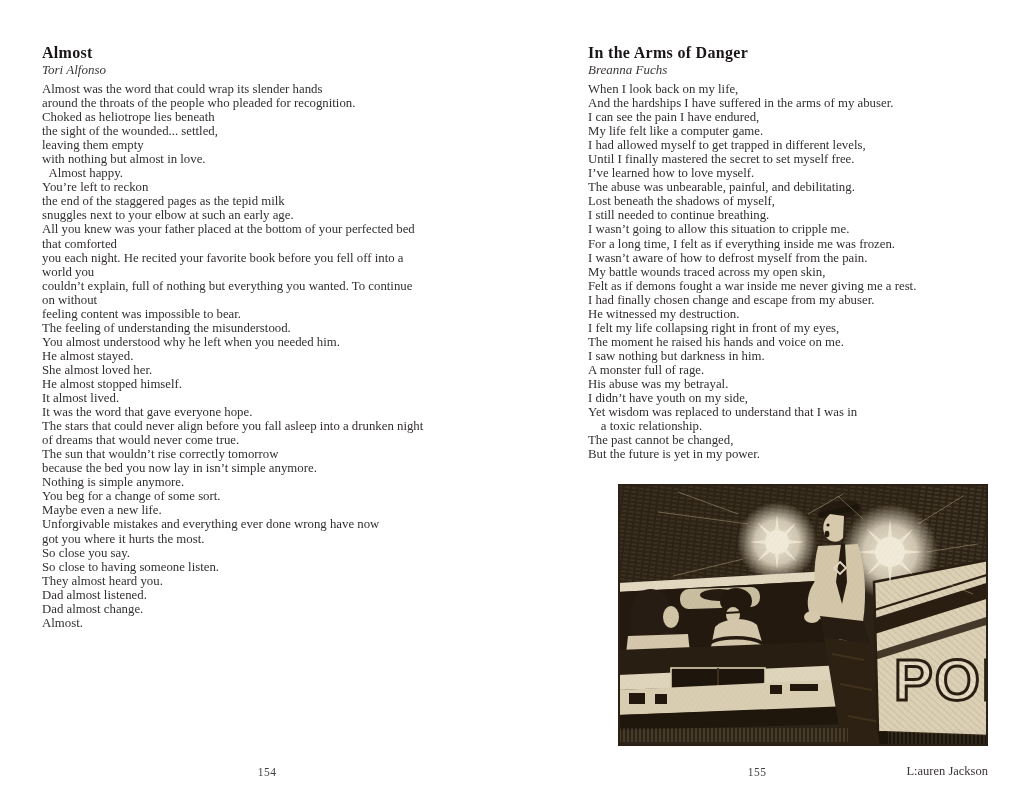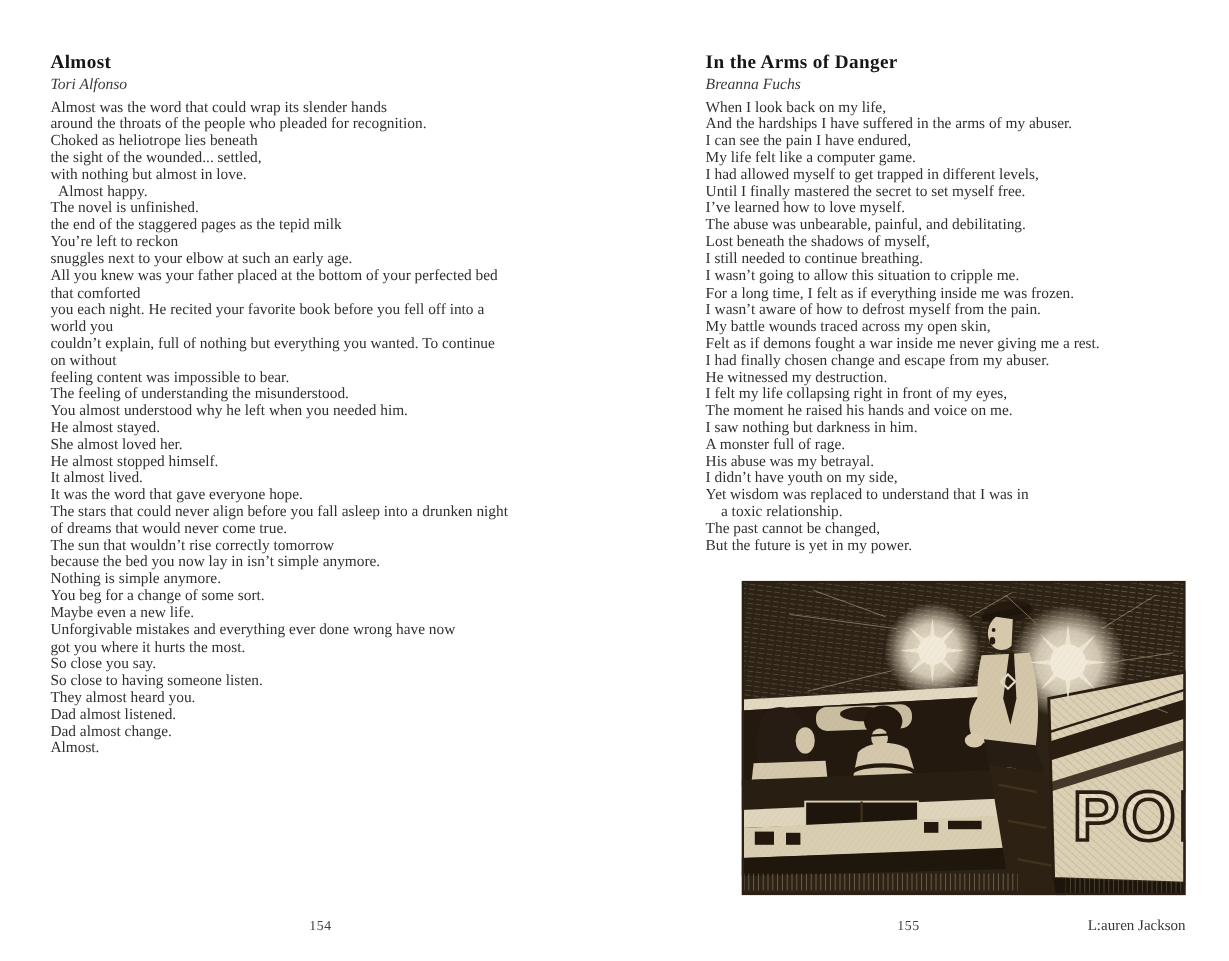--- a/index.html
+++ b/index.html
@@ -45,30 +45,30 @@
   <div class="poem-body">
 
       <div class="poem-line">Almost was the word that could wrap its slender hands</div>
 
       <div class="poem-line">around the throats of the people who pleaded for recognition.</div>
 
       <div class="poem-line">Choked as heliotrope lies beneath</div>
 
       <div class="poem-line">the sight of the wounded... settled,</div>
 
+      <div class="poem-line">leaving them empty</div>
 
       <div class="poem-line">with nothing but almost in love.</div>
 
       <div class="poem-line">  Almost happy.</div>
 
-      <div class="poem-line">The novel is unfinished.</div>
+
+      <div class="poem-line">You’re left to reckon</div>
 
       <div class="poem-line">the end of the staggered pages as the tepid milk</div>
-
-      <div class="poem-line">You’re left to reckon</div>
 
       <div class="poem-line">snuggles next to your elbow at such an early age.</div>
 
       <div class="poem-line">All you knew was your father placed at the bottom of your perfected bed</div>
 
       <div class="poem-line">that comforted</div>
 
       <div class="poem-line">you each night. He recited your favorite book before you fell off into a</div>
 
       <div class="poem-line">world you</div>

